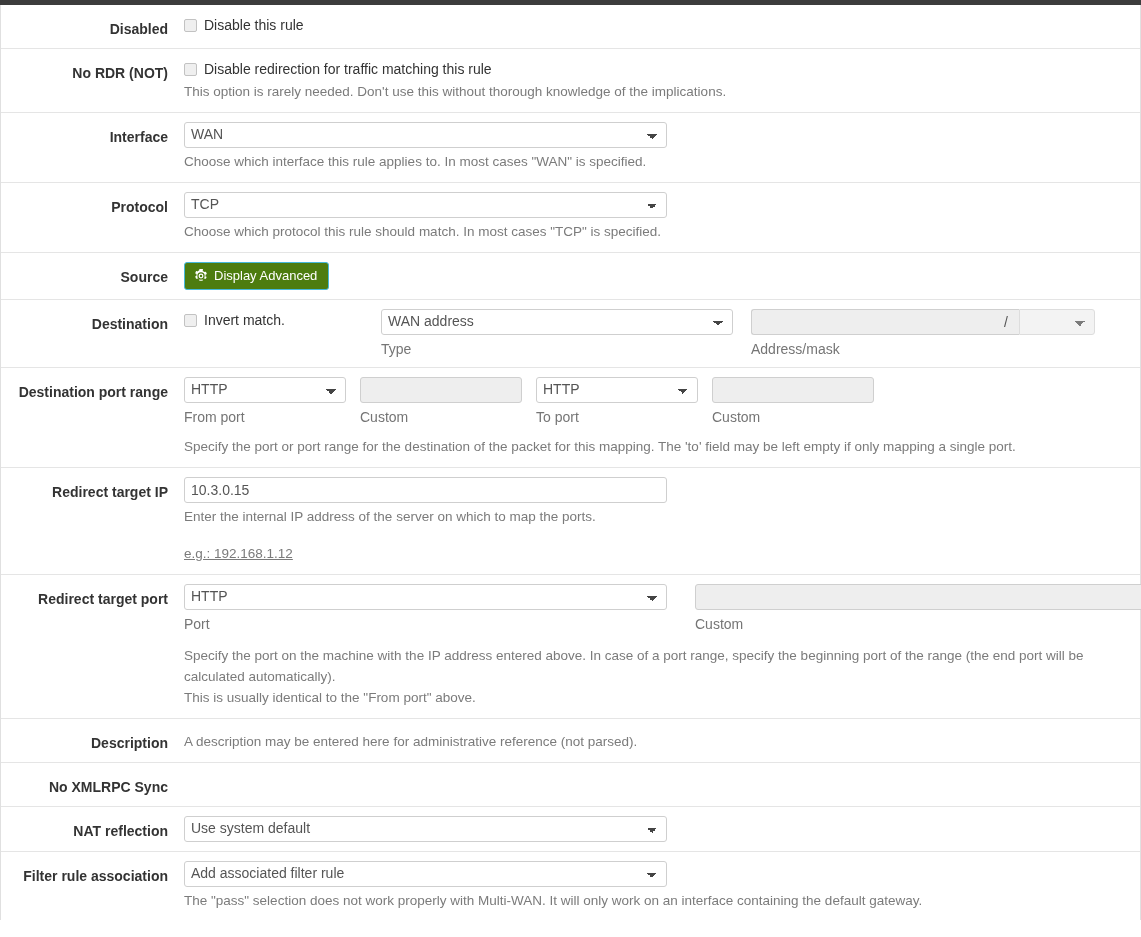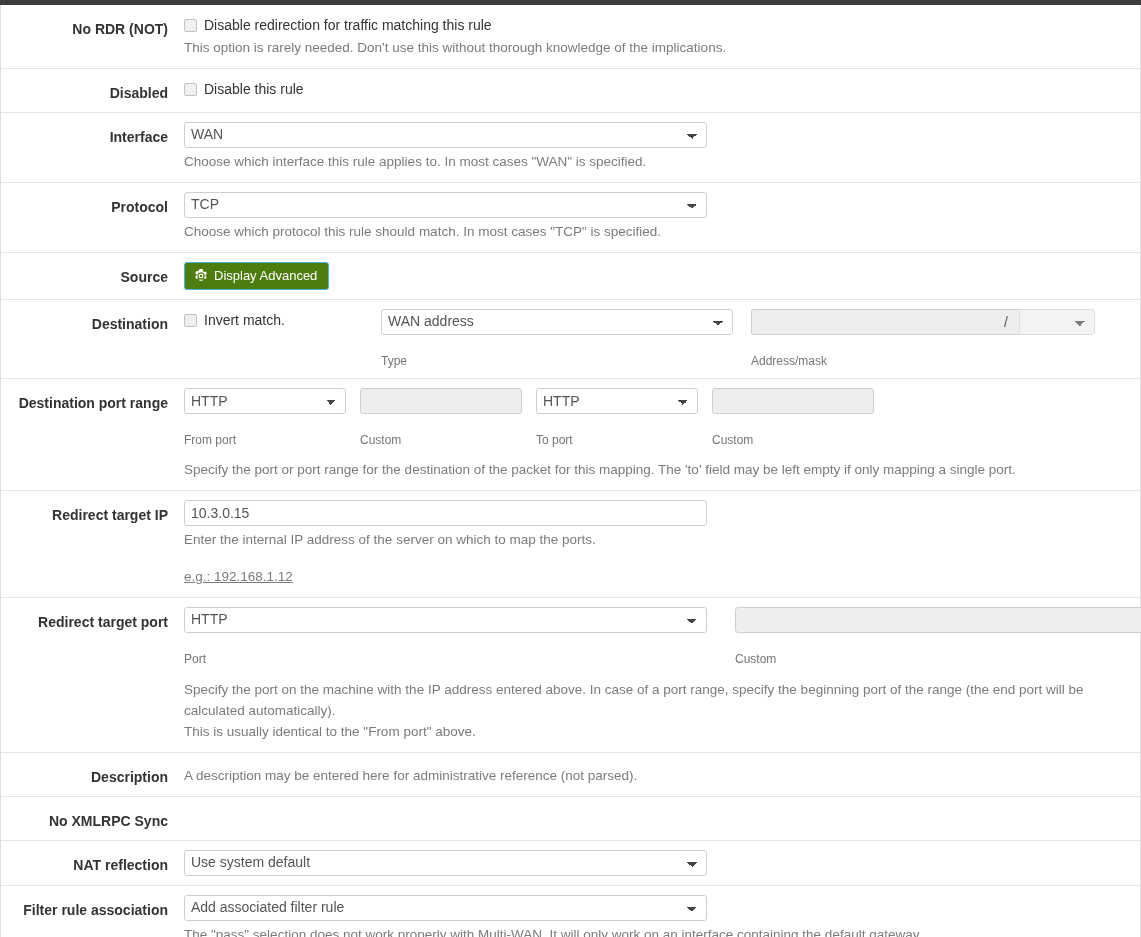--- a/index.html
+++ b/index.html
@@ -76,36 +76,36 @@
   }
   select.inp::-ms-expand { display: none; }
   input.inp[disabled], select.inp[disabled] {
     background-color: #eeeeee;
     color: #888;
   }
   input.inp[disabled] { background-image: none; }
   select.inp[disabled] {
     background-color: #eeeeee;
   }
-  .w-main { width: 523px; }
+  .w-main { width: 483px; }
   .w-type { width: 352px; }
   .w-port { width: 162px; }
   .w-custom { width: 162px; }
   .w-custom-wide { width: 455px; }
   .help {
     color: #7b7b7b;
     font-size: 13.5px;
     line-height: 1.55;
     margin-top: 4px;
     font-family: "Liberation Sans", sans-serif;
   }
   .sublabel {
     color: #757575;
-    font-size: 12px;
-    margin-top: 19px;
+    font-size: 14px;
+    margin-top: 5px;
     line-height: 1.3;
   }
   .chk-line {
     display: flex;
     align-items: center;
     gap: 7px;
     padding-top: 3px;
     min-height: 20px;
   }
   .chkbox {
@@ -173,37 +173,37 @@
   .gap-r-xs { margin-right: 14px; }
 </style>
 </head>
 <body>
 
 <div class="topbar"></div>
 
 <div class="form-wrap">
 
   <div class="row">
+    <div class="lbl">Disabled</div>
+    <div class="field">
+      <div class="chk-line">
+        <span class="chkbox"></span>
+        <span class="chk-text">Disable this rule</span>
+      </div>
+    </div>
+  </div>
+
+  <div class="row">
     <div class="lbl">No RDR (NOT)</div>
     <div class="field">
       <div class="chk-line">
         <span class="chkbox"></span>
         <span class="chk-text">Disable redirection for traffic matching this rule</span>
       </div>
       <div class="help">This option is rarely needed. Don't use this without thorough knowledge of the implications.</div>
-    </div>
-  </div>
-
-  <div class="row">
-    <div class="lbl">Disabled</div>
-    <div class="field">
-      <div class="chk-line">
-        <span class="chkbox"></span>
-        <span class="chk-text">Disable this rule</span>
-      </div>
     </div>
   </div>
 
   <div class="row">
     <div class="lbl">Interface</div>
     <div class="field">
       <select class="inp w-main">
         <option>WAN</option>
       </select>
       <div class="help">Choose which interface this rule applies to. In most cases "WAN" is specified.</div>

